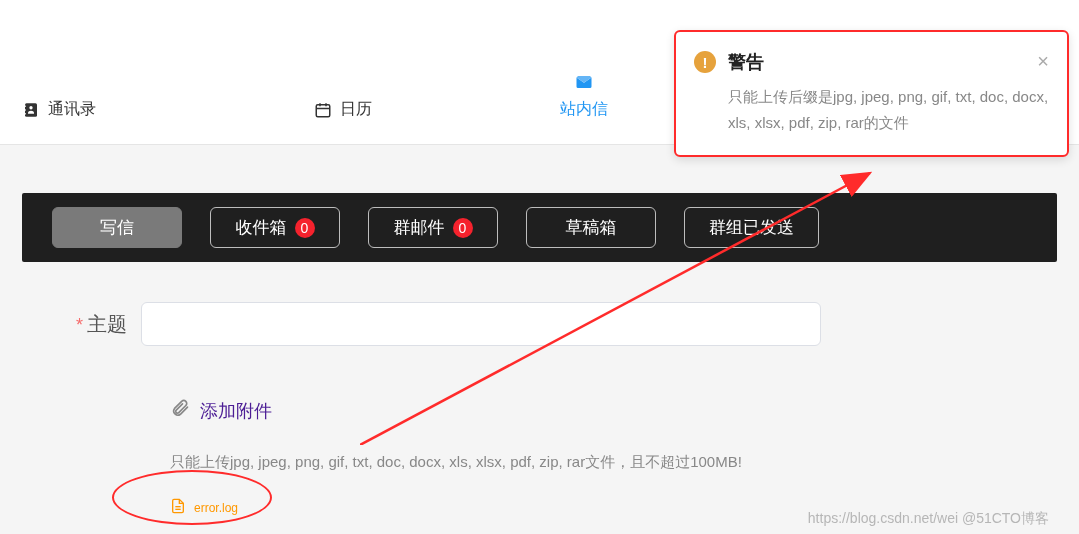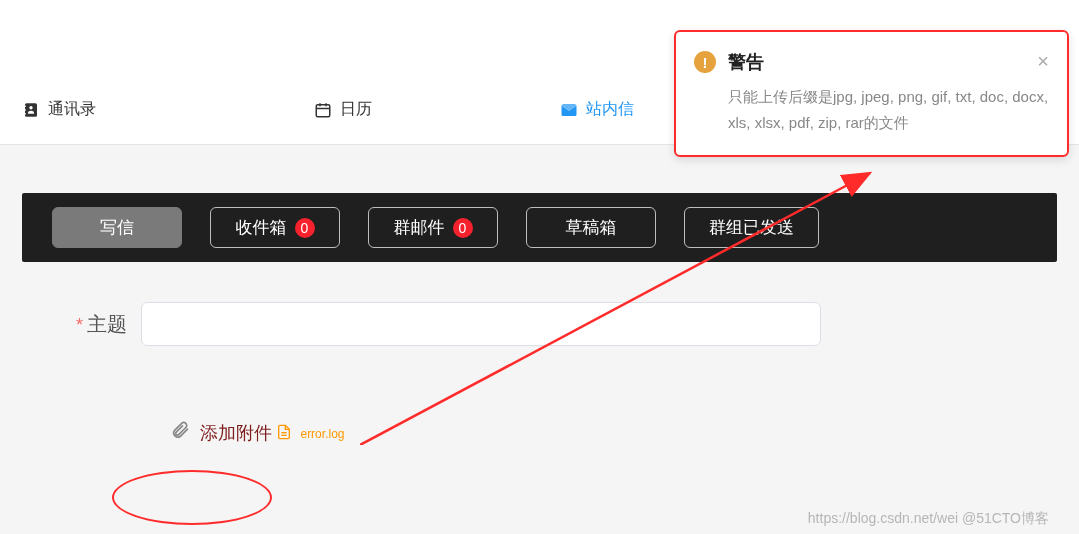--- a/index.html
+++ b/index.html
@@ -23,21 +23,21 @@
       position: relative;
     }
     .nav-item {
       display: inline-flex;
       align-items: center;
       gap: 8px;
       font-size: 16px;
       color: #333;
       cursor: pointer;
     }
-    .nav-item.active { color: #2196f3; }
+    .nav-item.active { color: #2196f3; flex-direction: column; }
     .nav-contacts { margin-left: 22px; }
     .nav-calendar { margin-left: 218px; }
     .nav-msg { margin-left: 188px; }
     .nav-icon { width: 18px; height: 18px; display: inline-flex; align-items: center; justify-content: center; }
 
     
     .content { padding: 48px 22px 0 22px; }
 
     
     .tab-bar {
@@ -93,21 +93,21 @@
       padding: 0 14px;
       font-size: 16px;
       outline: none;
     }
 
     .attach-section { margin: 52px 0 0 94px; }
     .attach-link {
       display: inline-flex;
       align-items: center;
       gap: 10px;
-      color: #7f1d1d;
+      color: #4c1d95;
       font-size: 18px;
       cursor: pointer;
     }
     .hint-text {
       margin-top: 30px;
       color: #888;
       font-size: 15px;
     }
     .file-item {
       margin-top: 26px;
@@ -272,20 +272,21 @@
     <div class="attach-section">
       <div class="attach-link">
         <span>
           <svg width="20" height="20" viewBox="0 0 24 24" fill="none" stroke="#888" stroke-width="2" stroke-linecap="round">
               <path d="M21 11l-8.5 8.5a5 5 0 01-7-7L14 4a3.5 3.5 0 015 5l-8.5 8.5a2 2 0 01-3-3L15 7"></path>
             </svg>
         </span>
         <span>添加附件</span>
       </div>
 
+      <div class="hint-text">只能上传jpg, jpeg, png, gif, txt, doc, docx, xls, xlsx, pdf, zip, rar文件，且不超过100MB!</div>
 
       <div class="file-item">
         <span class="file-icon">
           <svg width="16" height="16" viewBox="0 0 24 24" fill="none" stroke="#ff9800" stroke-width="2">
               <path d="M14 2H6a2 2 0 00-2 2v16a2 2 0 002 2h12a2 2 0 002-2V8l-6-6z"></path>
               <path d="M14 2v6h6"></path>
               <line x1="8" y1="13" x2="16" y2="13"></line>
               <line x1="8" y1="17" x2="16" y2="17"></line>
             </svg>
         </span>

